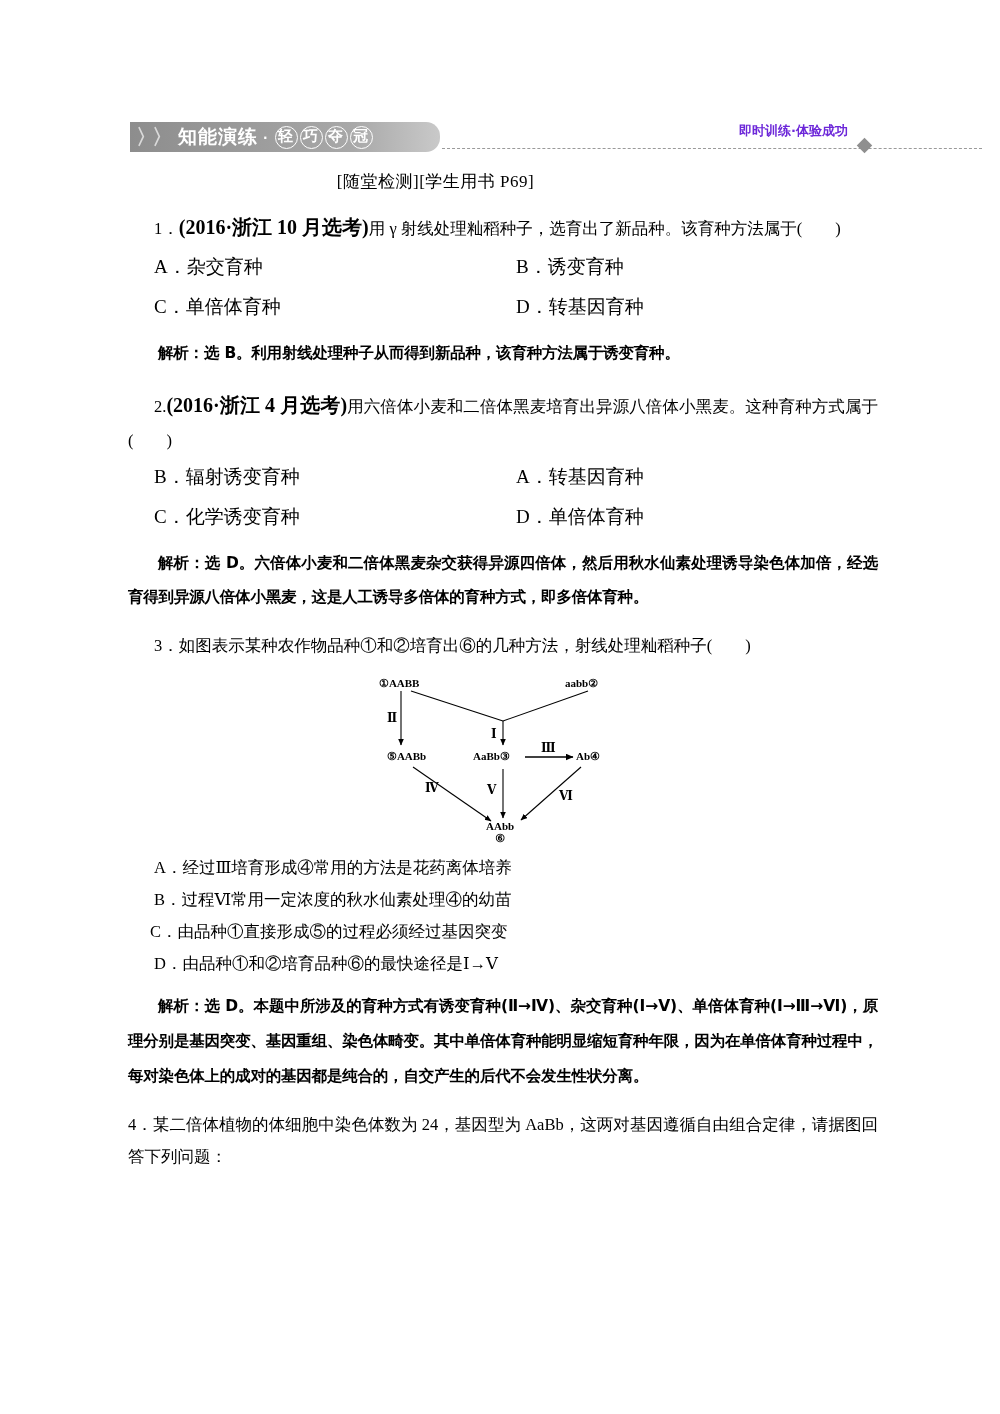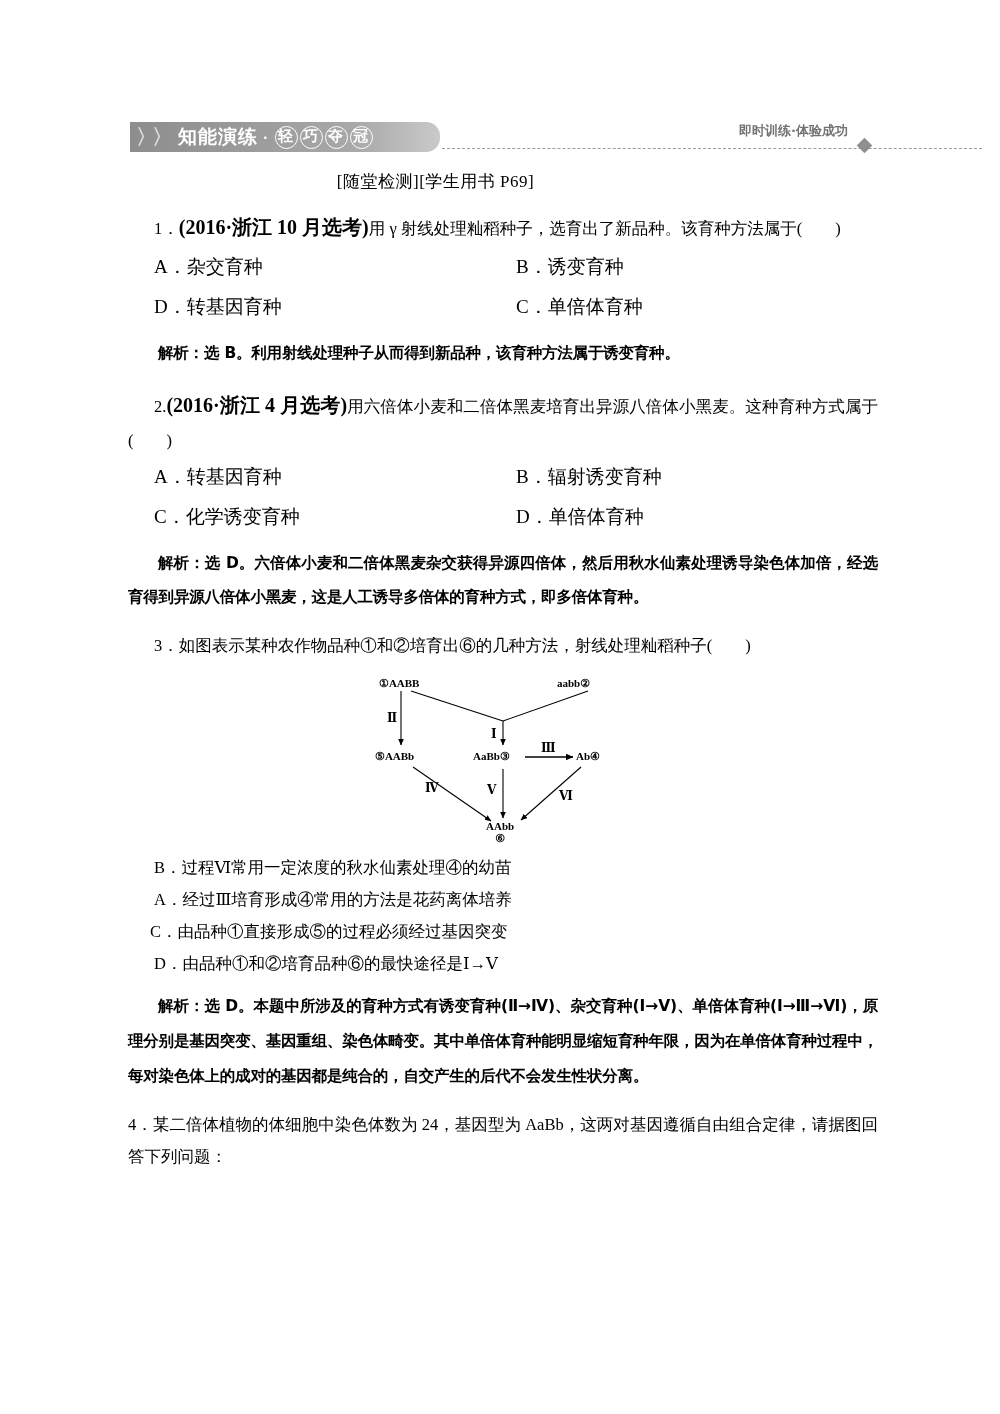--- a/index.html
+++ b/index.html
@@ -47,21 +47,21 @@
     width:21px;height:21px;line-height:19px;text-align:center;
     font-size:15px;margin:0 1px;vertical-align:middle;
   }
   .banner-dots{
     position:absolute;left:312px;top:30px;width:540px;
     border-bottom:1px dashed #9a9a9a;
   }
   .banner-right{
     position:absolute;right:22px;top:4px;
     font-family:"DejaVu Sans","Liberation Sans",sans-serif;
-    font-size:13px;font-weight:bold;color:#737373;
+    font-size:13px;font-weight:bold;color:#6d28d9;
     white-space:nowrap;
   }
   .banner-diamond{
     position:absolute;right:0px;top:22px;
     width:11px;height:11px;background:#8f8f8f;
     transform:rotate(45deg);
   }
 
   
   .subtitle{
@@ -128,34 +128,34 @@
 
   <div class="content">
 
     <div>
       <div class="q q-indent"><span>1</span><span>．</span><span class="bold-exam">(2016·浙江 10 月选考)</span><span>用 γ 射线处理籼稻种子，选育出了新品种。该育种方法属于</span><span>(　　)</span></div>
       <div class="opts">
         <div class="opt"><span>A．</span><span>杂交育种</span></div>
         <div class="opt"><span>B．</span><span>诱变育种</span></div>
       </div>
       <div class="opts">
+        <div class="opt"><span>C．</span><span>单倍体育种</span></div>
         <div class="opt"><span>D．</span><span>转基因育种</span></div>
-        <div class="opt"><span>C．</span><span>单倍体育种</span></div>
       </div>
       <div class="spacer-sm"></div>
       <div class="exp exp-indent">解析：选 B。利用射线处理种子从而得到新品种，该育种方法属于诱变育种。</div>
     </div>
 
     <div class="spacer-md"></div>
 
     <div>
       <div class="q q-indent"><span>2</span><span>.</span><span class="bold-exam">(2016·浙江 4 月选考)</span><span>用六倍体小麦和二倍体黑麦培育出异源八倍体小黑麦。这种育种方式属于(　　)</span></div>
       <div class="opts">
+        <div class="opt"><span>B．</span><span>辐射诱变育种</span></div>
         <div class="opt"><span>A．</span><span>转基因育种</span></div>
-        <div class="opt"><span>B．</span><span>辐射诱变育种</span></div>
       </div>
       <div class="opts">
         <div class="opt"><span>C．</span><span>化学诱变育种</span></div>
         <div class="opt"><span>D．</span><span>单倍体育种</span></div>
       </div>
       <div class="spacer-sm"></div>
       <div class="exp exp-indent">解析：选 D。六倍体小麦和二倍体黑麦杂交获得异源四倍体，然后用秋水仙素处理诱导染色体加倍，经选育得到异源八倍体小黑麦，这是人工诱导多倍体的育种方式，即多倍体育种。</div>
     </div>
 
     <div class="spacer-md"></div>
@@ -181,40 +181,40 @@
 
           <line x1="40" y1="94" x2="118" y2="148" stroke="#000" stroke-width="1.1" marker-end="url(#ah)"></line>
 
           <line x1="130" y1="96" x2="130" y2="145" stroke="#000" stroke-width="1.1" marker-end="url(#ah)"></line>
 
           <line x1="208" y1="94" x2="148" y2="147" stroke="#000" stroke-width="1.1" marker-end="url(#ah)"></line>
         </svg>
 
         <div class="dlbl" style="left:6px;top:4px;"><span class="dnum">①</span><span>AABB</span></div>
 
-        <div class="dlbl" style="left:184px;top:4px;text-align:center;"><span>aabb</span><span class="dnum">②</span></div>
-
-        <div class="dlbl" style="left:2px;top:77px;"><span class="dnum">⑤</span><span>AABb</span></div>
+        <div class="dlbl" style="left:192px;top:4px;text-align:center;"><span>aabb</span><span class="dnum">②</span></div>
+
+        <div class="dlbl" style="left:14px;top:77px;"><span class="dnum">⑤</span><span>AABb</span></div>
 
         <div class="dlbl" style="left:100px;top:77px;"><span>AaBb</span><span class="dnum">③</span></div>
 
         <div class="dlbl" style="left:203px;top:77px;"><span>Ab</span><span class="dnum">④</span></div>
 
         <div class="dlbl" style="left:113px;top:147px;text-align:center;"><span>AAbb</span><br><span class="dnum">⑥</span></div>
 
         <div class="drom" style="left:14px;top:38px;">Ⅱ</div>
         <div class="drom" style="left:118px;top:54px;">Ⅰ</div>
         <div class="drom" style="left:168px;top:68px;">Ⅲ</div>
         <div class="drom" style="left:52px;top:108px;">Ⅳ</div>
         <div class="drom" style="left:114px;top:110px;">Ⅴ</div>
         <div class="drom" style="left:186px;top:116px;">Ⅵ</div>
       </div>
 
+      <div class="q" style="margin-left:26px;"><span>A．</span><span>经过Ⅲ培育形成④常用的方法是花药离体培养</span></div>
       <div class="q" style="margin-left:26px;"><span>B．</span><span>过程Ⅵ常用一定浓度的秋水仙素处理④的幼苗</span></div>
-      <div class="q" style="margin-left:26px;"><span>A．</span><span>经过Ⅲ培育形成④常用的方法是花药离体培养</span></div>
       <div class="q" style="margin-left:22px;"><span>C．</span><span>由品种①直接形成⑤的过程必须经过基因突变</span></div>
       <div class="q" style="margin-left:26px;"><span>D．</span><span>由品种①和②培育品种⑥的最快途径是Ⅰ→Ⅴ</span></div>
 
       <div class="spacer-sm"></div>
       <div class="exp exp-indent">解析：选 D。本题中所涉及的育种方式有诱变育种(Ⅱ→Ⅳ)、杂交育种(Ⅰ→Ⅴ)、单倍体育种(Ⅰ→Ⅲ→Ⅵ)，原理分别是基因突变、基因重组、染色体畸变。其中单倍体育种能明显缩短育种年限，因为在单倍体育种过程中，每对染色体上的成对的基因都是纯合的，自交产生的后代不会发生性状分离。</div>
     </div>
 
     <div class="spacer-md"></div>
 
     <div>

